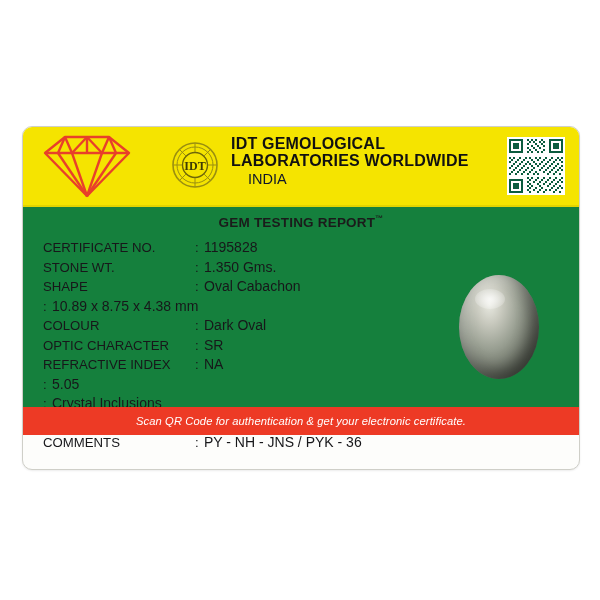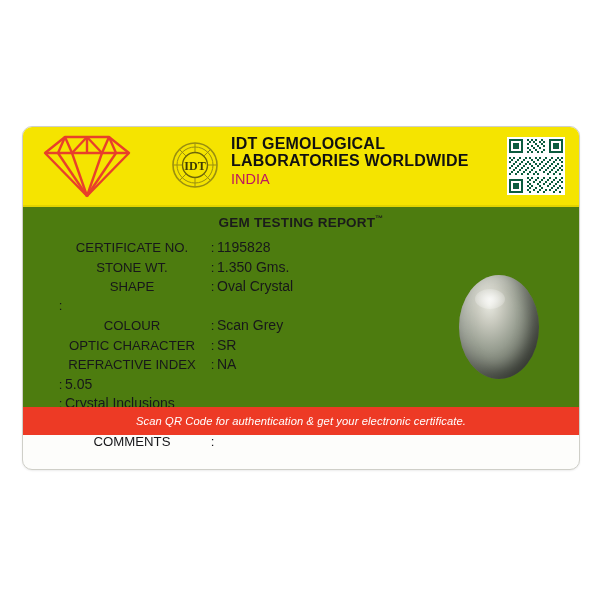--- a/index.html
+++ b/index.html
@@ -66,61 +66,61 @@
   }
   .h-line1, .h-line2 {
     font-size: 16px;
     font-weight: bold;
     color: #111;
     letter-spacing: 0.2px;
     white-space: nowrap;
   }
   .h-line3 {
     font-size: 14.5px;
-    color: #be185d;
+    color: #0f172a;
     margin-top: 2px;
+    margin-left: 17px;
   }
 
   .qr {
     position: absolute;
     right: 14px;
     top: 10px;
     width: 58px;
     height: 58px;
     background: #ffffff;
     padding: 0;
   }
 
   
   .body {
     position: relative;
     height: 228px;
-    background: #4d7c0f;
+    background: #15803d;
     padding: 0;
   }
   .report-title {
     text-align: center;
     font-size: 13.5px;
     font-weight: bold;
     color: #1b1b1b;
     padding-top: 7px;
     letter-spacing: 0.2px;
   }
   .report-title .tm {
     font-size: 8px;
     vertical-align: super;
     font-weight: bold;
   }
 
   .fields {
     position: absolute;
-    left: 33px;
+    left: 20px;
     top: 32px;
     width: 430px;
-    text-align: center;
   }
   .row {
     display: flex;
     align-items: baseline;
     height: 19.5px;
   }
   .label {
     width: 152px;
     font-size: 13.2px;
     color: #17171a;
@@ -443,31 +443,32 @@
 
         <div class="row">
           <div class="label">STONE WT.</div>
           <div class="colon">:</div>
           <div class="value">1.350 Gms.</div>
         </div>
 
         <div class="row">
           <div class="label">SHAPE</div>
           <div class="colon">:</div>
-          <div class="value">Oval Crystal</div>
-        </div>
-
-        <div class="row">
-          <div class="colon">:</div>
+          <div class="value">Oval Cabachon</div>
+        </div>
+
+        <div class="row">
+          <div class="colon">:</div>
+          <div class="value">10.89 x 8.75 x 4.38 mm</div>
         </div>
 
         <div class="row">
           <div class="label">COLOUR</div>
           <div class="colon">:</div>
-          <div class="value">Scan Grey</div>
+          <div class="value">Dark Oval</div>
         </div>
 
         <div class="row">
           <div class="label">OPTIC CHARACTER</div>
           <div class="colon">:</div>
           <div class="value">SR</div>
         </div>
 
         <div class="row">
           <div class="label">REFRACTIVE INDEX</div>
@@ -487,20 +488,21 @@
 
         <div class="row">
           <div class="label">CONCLUSION</div>
           <div class="colon">:</div>
           <div class="value">Pyrite</div>
         </div>
 
         <div class="row">
           <div class="label">COMMENTS</div>
           <div class="colon">:</div>
+          <div class="value">PY - NH - JNS / PYK - 36</div>
         </div>
 
       </div>
 
       <div class="gem-wrap">
         <div class="gem"></div>
       </div>
 
       <div class="footer">
         <span>Scan QR Code for authentication &amp; get your electronic certificate.</span>

